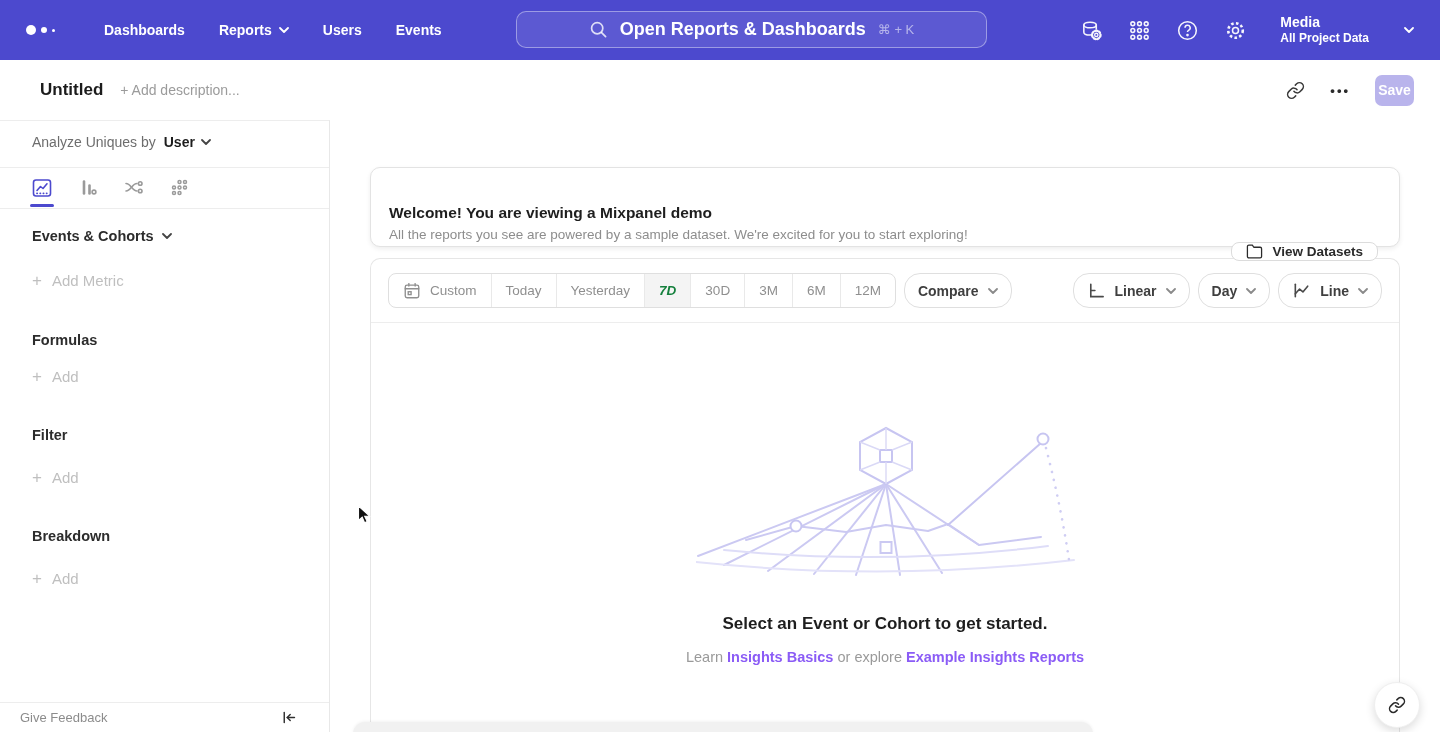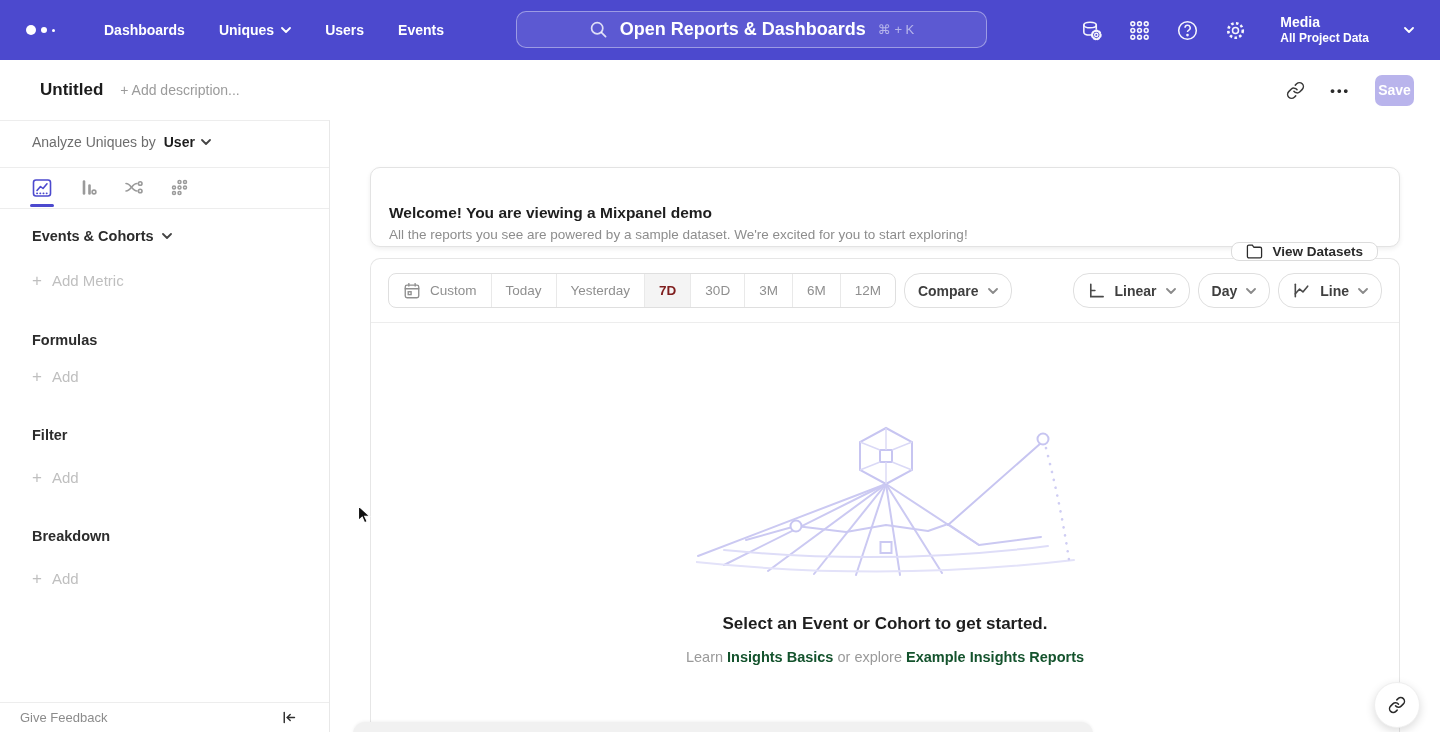--- a/index.html
+++ b/index.html
@@ -77,34 +77,34 @@
 
   
   .card { position:absolute; left:370px; top:258px; width:1030px; height:474px; background:#fff;
     border:1px solid #E6E6E6; border-bottom:none; border-radius:10px 10px 0 0; }
   .ctoolbar { position:absolute; top:0; left:0; right:0; height:64px; border-bottom:1px solid #EDEDED;
     display:flex; align-items:center; padding:0 17px; }
   .seg-group { display:inline-flex; height:35px; border:1px solid #DFDFDF; border-radius:8px; overflow:hidden; background:#fff; }
   .seg { display:flex; align-items:center; gap:9px; padding:0 14px; font-size:13.5px; color:#8f8f8f;
     border-left:1px solid #E9E9E9; cursor:pointer; white-space:nowrap; }
   .seg:first-child { border-left:none; }
-  .seg.active { background:#F4F4F4; color:#7f1d1d; font-weight:700; }
+  .seg.active { background:#F4F4F4; color:#15803d; font-weight:700;font-style:italic; }
   .tool-btn { height:35px; border:1px solid #DFDFDF; border-radius:16px; background:#fff; display:flex;
     align-items:center; gap:9px; padding:0 13px; font-size:14px; font-weight:600; color:#3f3f3f;
     cursor:pointer; font-family:inherit; }
   .tool-btn .chev { color:#8a8a8a; }
   .compare-btn { margin-left:8px; }
   .ct-right { margin-left:auto; display:flex; gap:8px; }
 
   
   .illustration { position:absolute; left:325px; top:167px; }
   .empty-title { position:absolute; top:355px; left:0; right:0; text-align:center;
     font-size:17px; font-weight:700; color:#1e1e1e; }
   .empty-sub { position:absolute; top:390px; left:0; right:0; text-align:center; font-size:14.5px; color:#9a9a9a; }
-  .empty-sub .lnk { color:#14532d; font-weight:700; cursor:pointer; }
+  .empty-sub .lnk { color:#8b5cf6; font-weight:700; cursor:pointer; }
 
   
   .bottom-peek { position:absolute; left:353px; top:722px; width:740px; height:12px; background:#F1F1F1;
     border-radius:14px 14px 0 0; box-shadow:0 -1px 3px rgba(0,0,0,0.05); z-index:12; }
   .fab { position:absolute; left:1374px; top:682px; width:46px; height:46px; border-radius:50%;
     background:#fff; border:1px solid #EFEFEF; box-shadow:0 3px 10px rgba(0,0,0,0.14);
     display:flex; align-items:center; justify-content:center; cursor:pointer; z-index:15; }
   .fab svg { width:18px; height:18px; color:#2b2b2b; }
   .cursor { position:absolute; left:357px; top:505px; z-index:50; pointer-events:none; }
 </style>
@@ -115,21 +115,21 @@
   <div class="logo">
     <span class="d1"></span>
       <span class="d2"></span>
       <span class="d3"></span>
   </div>
   <div class="nav-items">
     <span class="nav-item">
         <span>Dashboards</span>
       </span>
     <span class="nav-item">
-        <span>Uniques</span>
+        <span>Reports</span>
       <svg class="chev" viewBox="0 0 10 6">
           <path d="M1 1 L5 5 L9 1"></path>
         </svg>
     </span>
     <span class="nav-item">
         <span>Users</span>
       </span>
     <span class="nav-item">
         <span>Events</span>
       </span>

